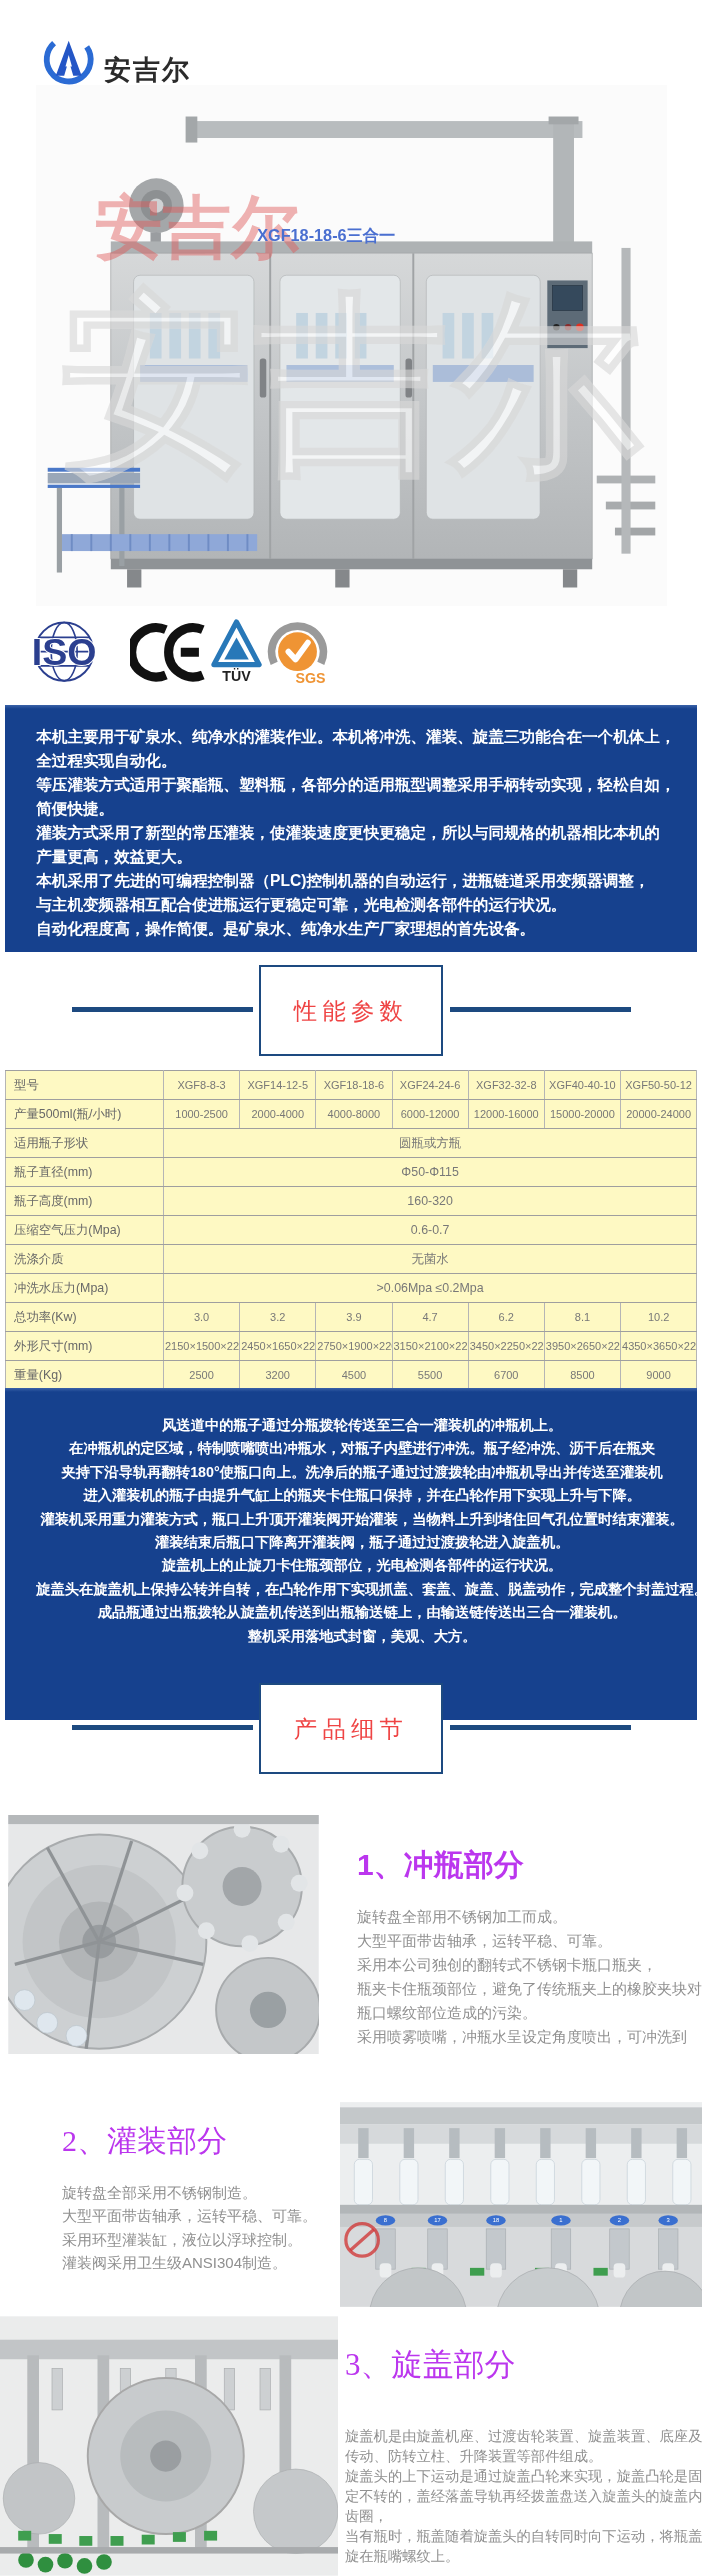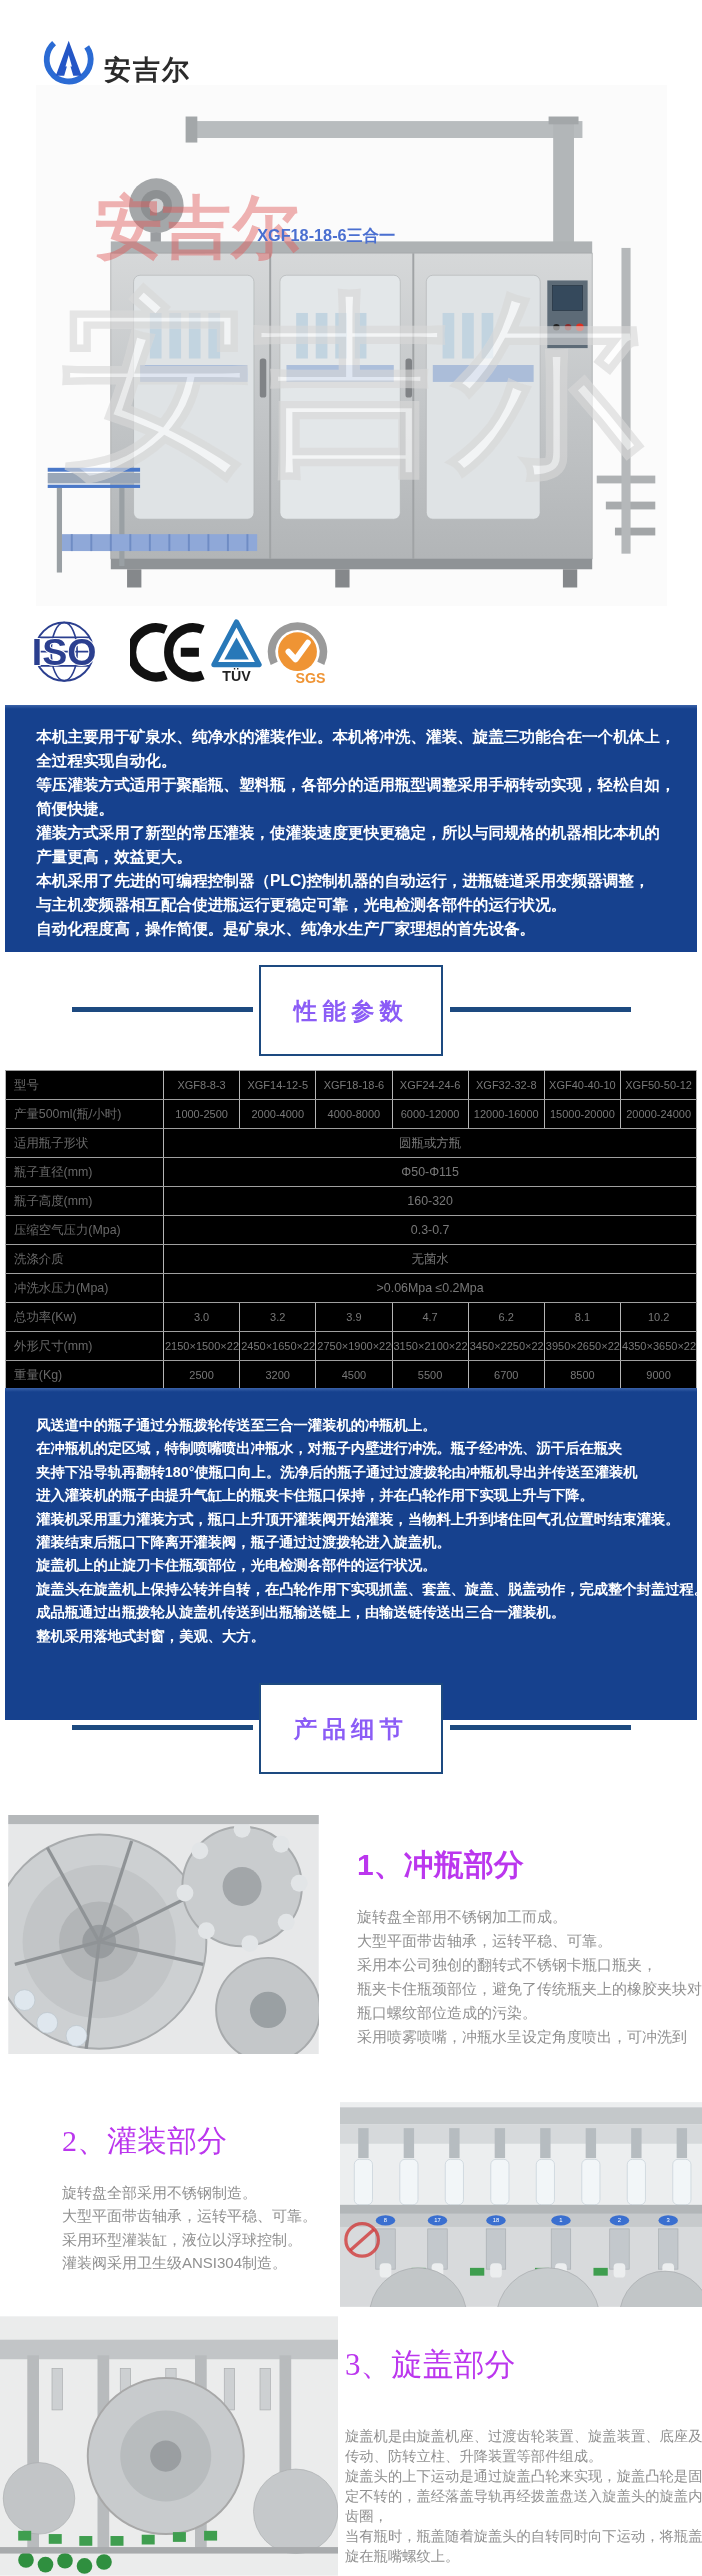--- a/index.html
+++ b/index.html
@@ -18,39 +18,39 @@
   .cert{top:618px;height:68px;}
   #cert-iso{left:14.3px;width:101px;}
   #cert-ce{left:130px;width:75px;}
   #cert-tuv{left:210px;width:53px;}
   #cert-sgs{left:265px;width:65px;}
 
   
   .bluepanel{left:5.2px;width:692px;background:linear-gradient(180deg,#3a62a8 0,#16418e 3.9px,#16418e 100%);
              overflow:hidden;box-sizing:border-box;}
   #intro-panel{top:705px;height:247px;padding:19.5px 13px 0 31px;}
-  #process-panel{top:1388px;height:332px;padding:26px 9px 0 31px;}
+  #process-panel{top:1388px;height:332px;padding:26px 9px 0 31px;text-align:center;}
   #intro-panel .tline{font-size:15.6px;line-height:24px;color:#ffffff;font-weight:600;white-space:nowrap;}
   #process-panel .tline{font-size:14.3px;line-height:23.4px;color:#ffffff;font-weight:600;white-space:nowrap;}
 
   
   .hdr-box{left:259px;width:184px;height:91px;border:2px solid #1d4a80;background:#fff;
            display:flex;align-items:center;justify-content:center;box-sizing:border-box;}
-  .hdr-box span{font-size:23.4px;color:#8b5cf6;font-weight:700;letter-spacing:5.2px;}
+  .hdr-box span{font-size:23.4px;color:#ef4444;font-weight:400;letter-spacing:5.2px;}
   .hdr-bar{height:4.6px;background:#1d4a80;width:181px;}
   #perf-box{top:965px;}
   #perf-bar-l{left:72px;top:1007px;}
   #perf-bar-r{left:450px;top:1007px;}
   #detail-box{top:1683px;}
   #detail-bar-l{left:72px;top:1725px;}
   #detail-bar-r{left:450px;top:1725px;}
 
   
   #spec-table{left:5.2px;top:1070px;width:692px;border-collapse:collapse;table-layout:fixed;
-              background:#000000;}
+              background:#fef9c3;}
   #spec-table td{border-top:1.3px solid #9f9f9f;border-bottom:1.3px solid #9f9f9f;
                  border-left:0.7px solid #b5b5b5;border-right:0.7px solid #b5b5b5;
                  height:26px;text-align:center;font-size:11px;color:#787878;
                  overflow:hidden;white-space:nowrap;}
   #spec-table td.lab{width:148px;text-align:left;padding-left:7.8px;font-size:12.4px;color:#686868;}
   #spec-table td.spn{font-size:12.4px;}
 
   
   .dtitle{color:#bb36ee;white-space:nowrap;}
   #d1-title{left:357px;top:1845px;font-size:30px;font-weight:700;}
@@ -240,21 +240,21 @@
       <tr>
         <td class="lab">瓶子直径(mm)</td>
         <td colspan="7" class="spn">Φ50-Φ115</td>
       </tr>
       <tr>
         <td class="lab">瓶子高度(mm)</td>
         <td colspan="7" class="spn">160-320</td>
       </tr>
       <tr>
         <td class="lab">压缩空气压力(Mpa)</td>
-        <td colspan="7" class="spn">0.3-0.7</td>
+        <td colspan="7" class="spn">0.6-0.7</td>
       </tr>
       <tr>
         <td class="lab">洗涤介质</td>
         <td colspan="7" class="spn">无菌水</td>
       </tr>
       <tr>
         <td class="lab">冲洗水压力(Mpa)</td>
         <td colspan="7" class="spn">&gt;0.06Mpa ≤0.2Mpa</td>
       </tr>
       <tr>

